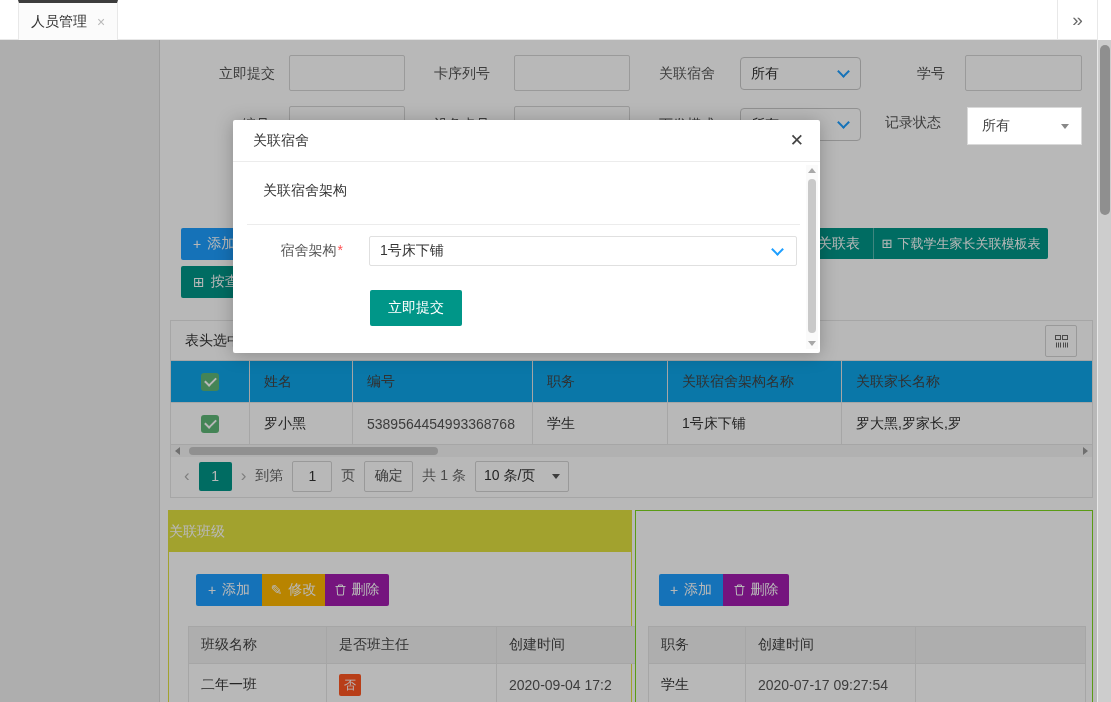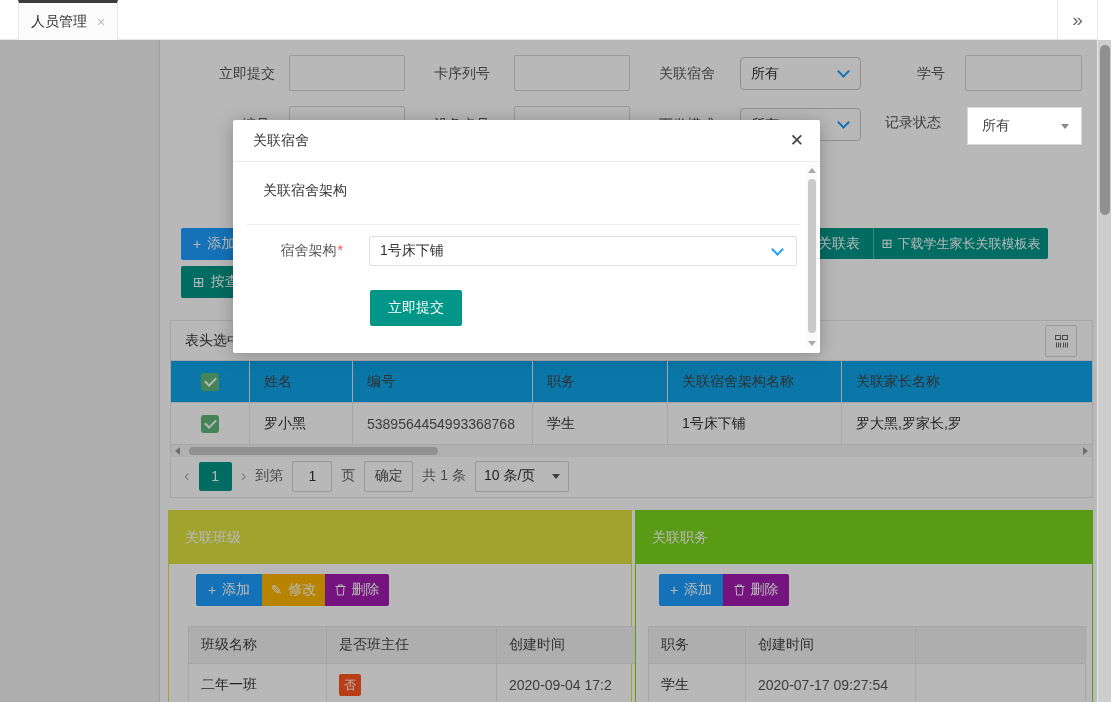--- a/index.html
+++ b/index.html
@@ -68,21 +68,21 @@
   .pg-input{width:38px;height:29px;border:1px solid #d4d4d4;border-radius:2px;background:#fff;display:flex;
        align-items:center;justify-content:center;color:#333;}
   .pg-btn{width:47px;height:29px;border:1px solid #d4d4d4;border-radius:2px;background:#fff;display:flex;
        align-items:center;justify-content:center;color:#555;}
   .pg-size{width:76px;height:29px;border:1px solid #d4d4d4;border-radius:2px;background:#fff;display:flex;
        align-items:center;justify-content:space-between;padding:0 8px;color:#333;}
   .pg-size .tri-down{border-top-color:#555;}
 
   
   .panel{background:#fff;}
-  .panel-head{height:53px;color:#fff;display:flex;align-items:center;padding-left:16px;}
+  .panel-head{height:41px;color:#fff;display:flex;align-items:center;padding-left:0;}
   .p-class{border:1px solid #e1e140;}
   .p-class .panel-head{background:#e1e140;}
   .p-role{border:1px solid #7dd71e;}
   .p-role .panel-head{background:#7dd71e;}
   .prow{display:flex;height:36px;border-bottom:1px solid #e7e7e7;}
   .prow.body{height:42px;}
   .prow.head-row{background:#f2f2f2;color:#444;}
   .pcell{border-right:1px solid #e7e7e7;padding-left:12px;display:flex;align-items:center;box-sizing:border-box;
        overflow:hidden;white-space:nowrap;flex:none;}
   .ptable{border:1px solid #e7e7e7;border-bottom:none;}
@@ -248,21 +248,20 @@
         <div class="pcell" style="width:138px;">二年一班</div>
         <div class="pcell" style="width:170px;">
           <span class="badge">否</span>
         </div>
         <div class="pcell" style="width:138px;border-right:none;color:#555;">2020-09-04 17:2</div>
       </div>
     </div>
   </div>
 
   <div class="abs panel p-role" style="left:635px;top:510px;width:458px;height:250px;">
-    <div class="panel-head">关联职务</div>
     <div style="position:absolute;left:23px;top:63px;display:flex;">
       <div class="btn btn-primary" style="width:64px;height:32px;border-radius:2px 0 0 2px;">
         <span>+</span>
         <span>添加</span>
       </div>
       <div class="btn btn-danger" style="width:66px;height:32px;border-radius:0 2px 2px 0;">
         <svg width="11" height="12" viewBox="0 0 11 12">
           <path d="M0.5 2.5h10M3.5 2.5V1h4v1.5M2 2.5l.6 8.5h5.8l.6-8.5" stroke="#fff" fill="none"></path>
         </svg>
         <span>删除</span>

